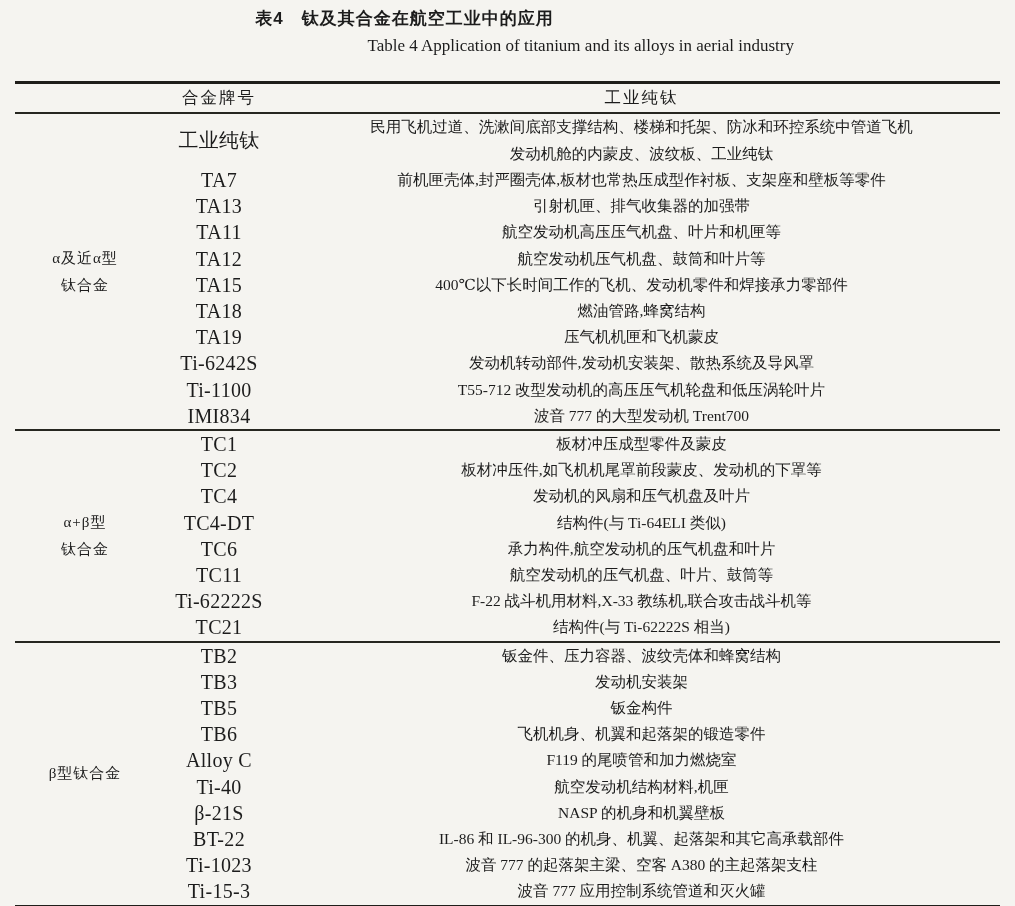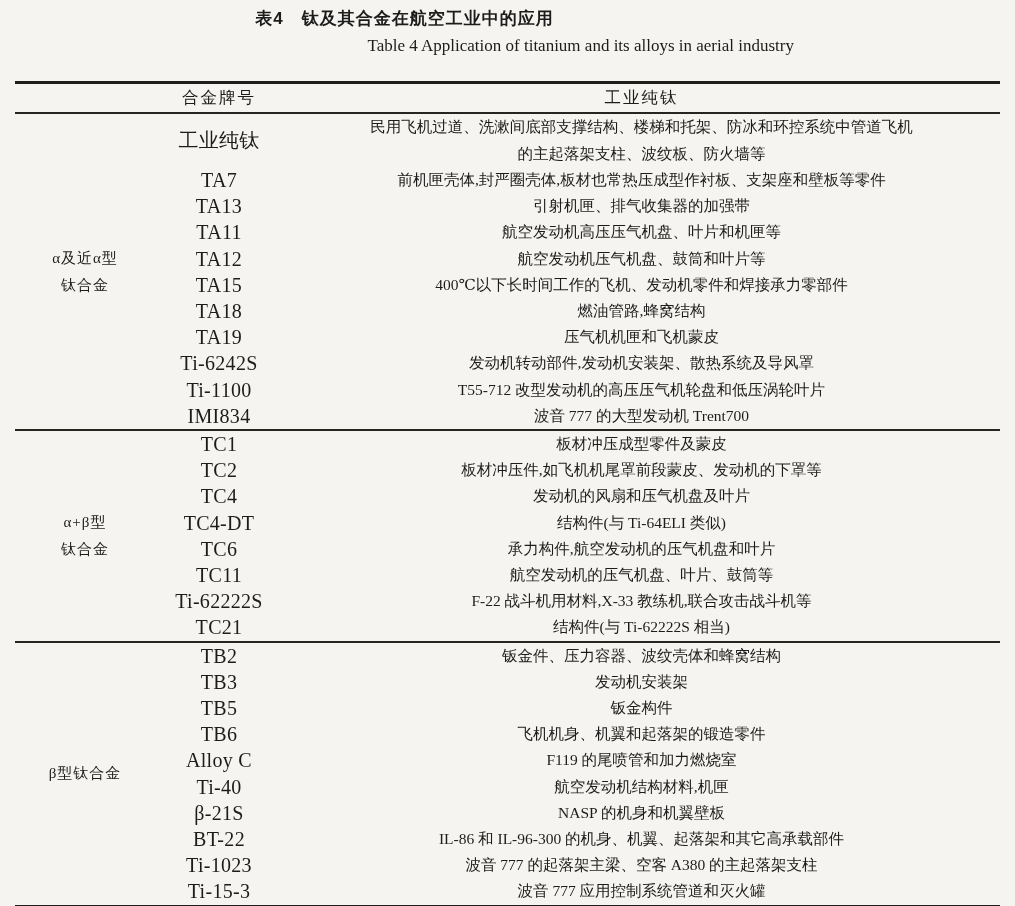--- a/index.html
+++ b/index.html
@@ -103,21 +103,21 @@
 
     <tbody>
       <tr class="two-line">
         <td class="group-cell" rowspan="11">
           <div>α及近α型</div>
           <div>钛合金</div>
         </td>
         <td class="alloy-cell">工业纯钛</td>
         <td class="usage-cell">
           <div>民用飞机过道、洗漱间底部支撑结构、楼梯和托架、防冰和环控系统中管道飞机</div>
-          <div>的主起落架支柱、波纹板、防火墙等</div>
+          <div>发动机舱的内蒙皮、波纹板、工业纯钛</div>
         </td>
       </tr>
       <tr>
         <td class="alloy-cell">TA7</td>
         <td class="usage-cell">前机匣壳体,封严圈壳体,板材也常热压成型作衬板、支架座和壁板等零件</td>
       </tr>
       <tr>
         <td class="alloy-cell">TA13</td>
         <td class="usage-cell">引射机匣、排气收集器的加强带</td>
       </tr>

